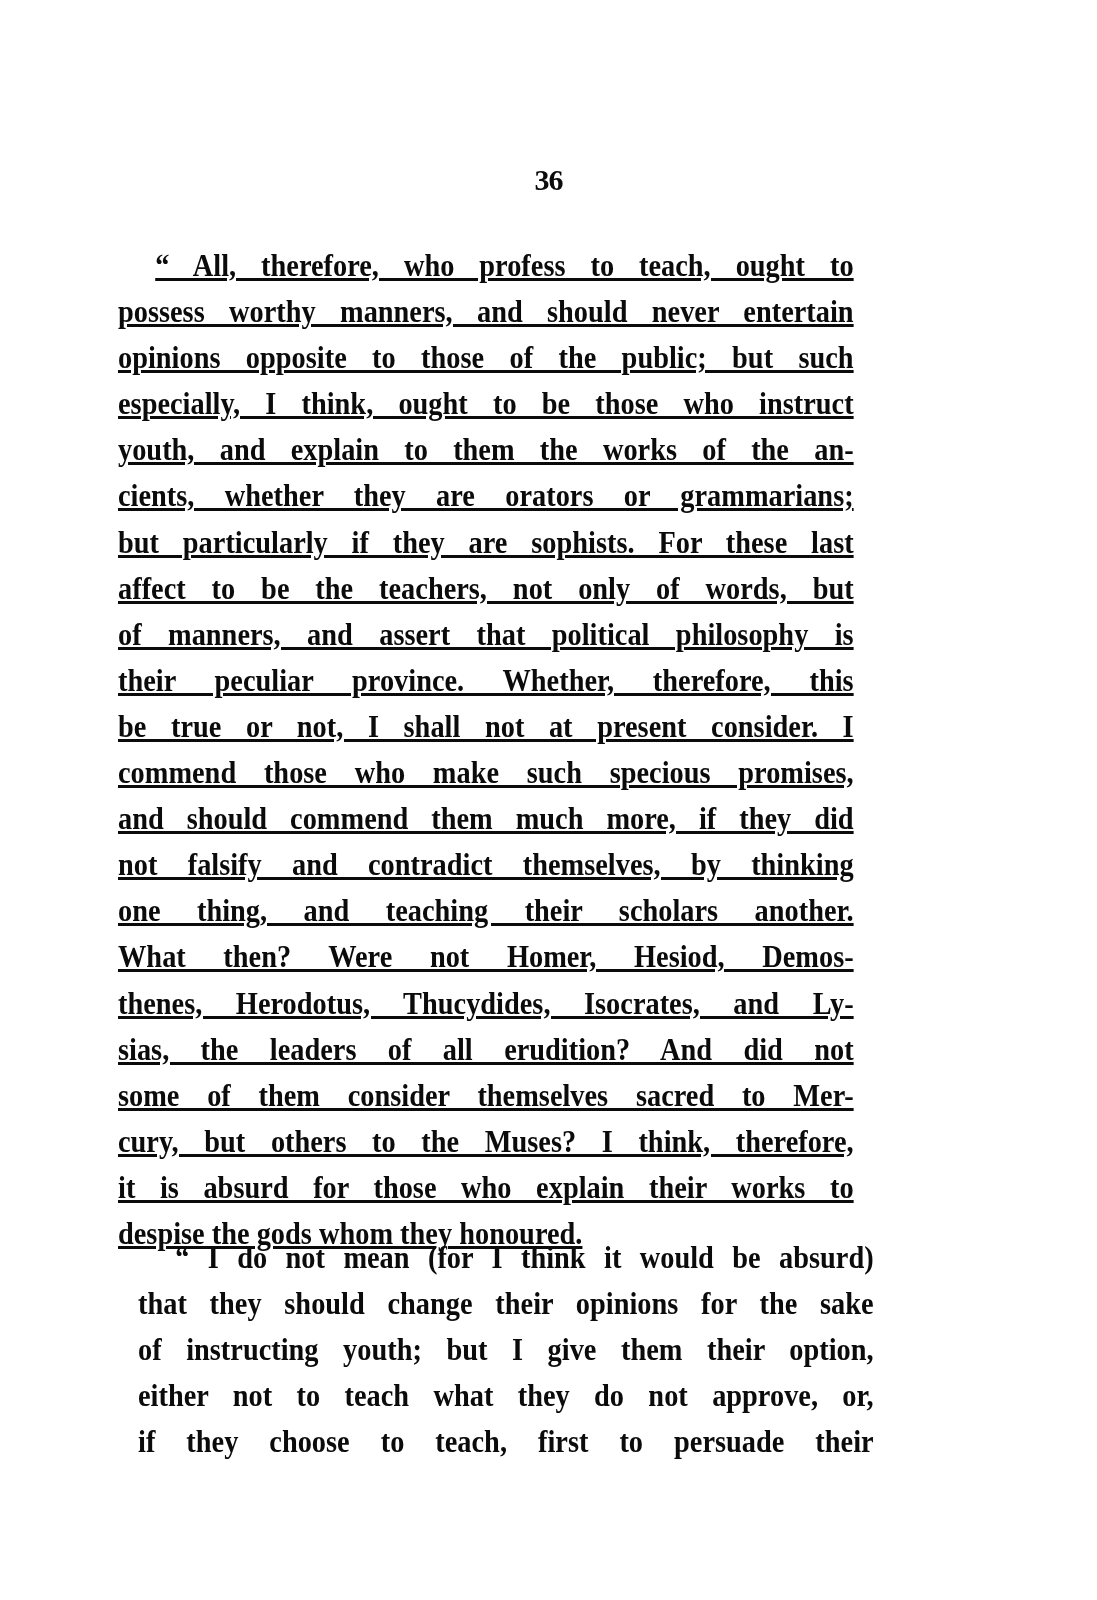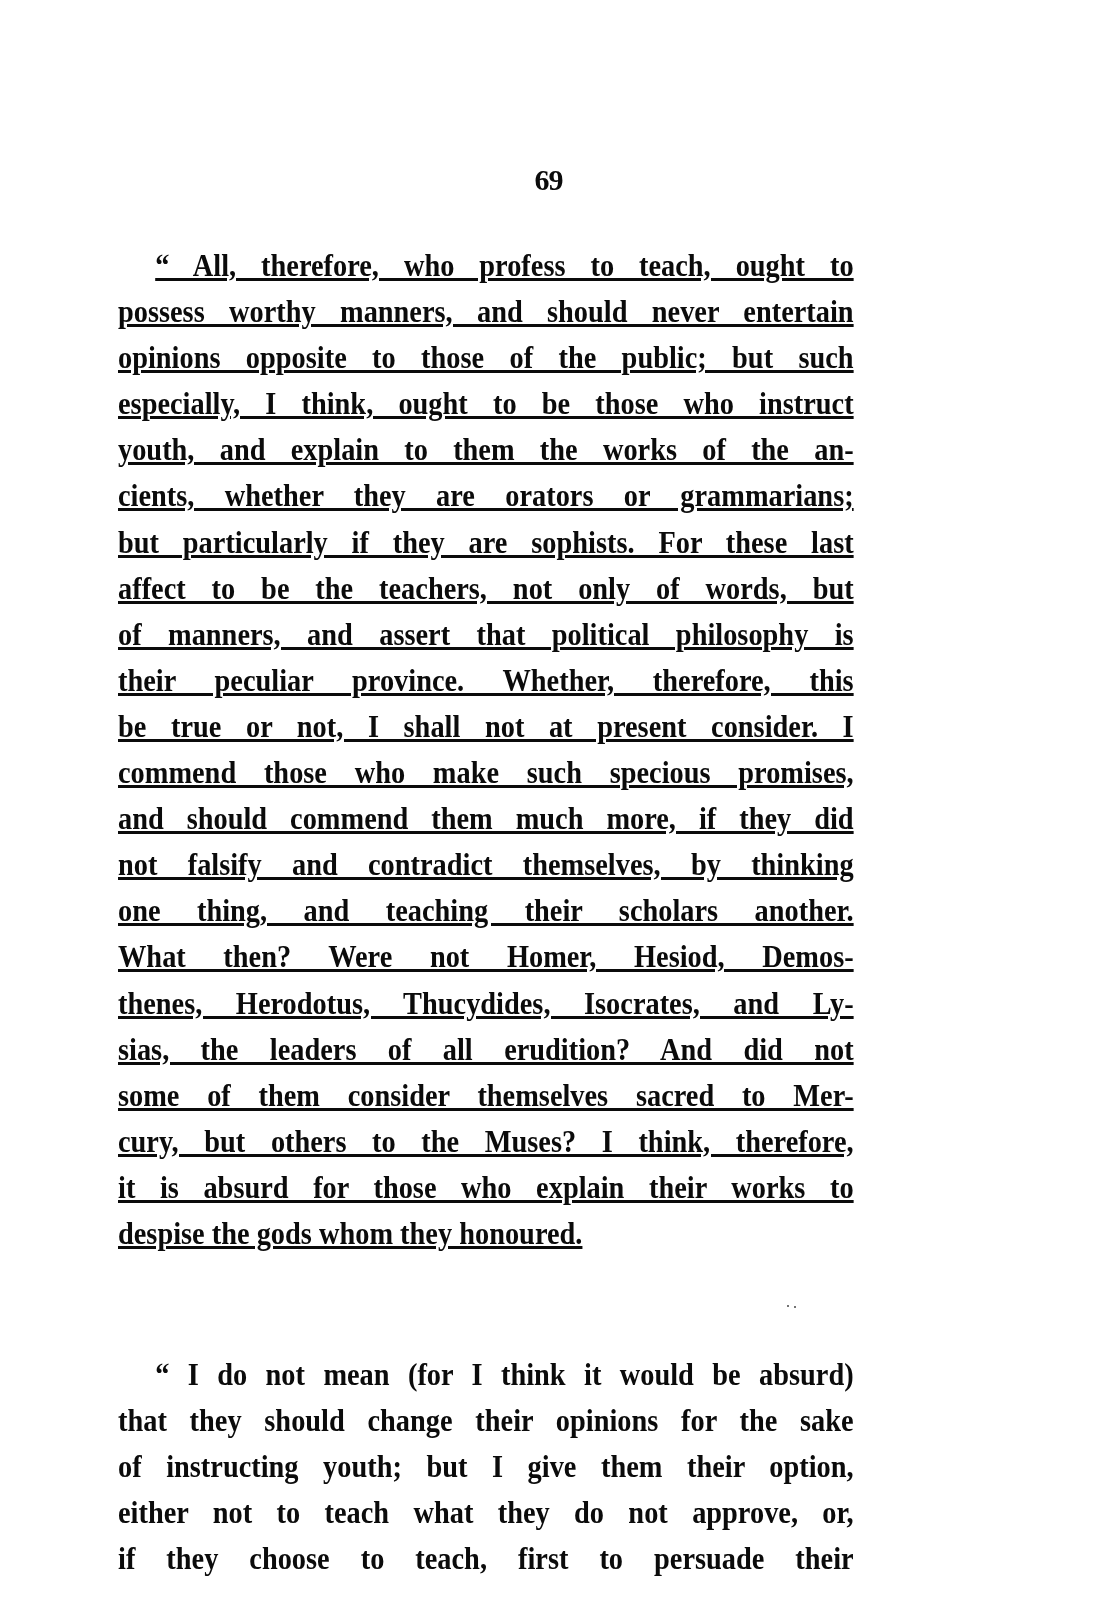--- a/index.html
+++ b/index.html
@@ -52,42 +52,42 @@
       width: 791px;
     }
     .line.last {
       text-align-last: left;
     }
     .line.indent {
       padding-left: 40px;
       width: 751px;
     }
     .para-1 { top: 243px; text-decoration: underline; }
-    .para-2 { top: 1352px; }
+    .para-2 { top: 1235px; margin-left: 20px; }
     .specks {
       position: absolute;
       left: 787px;
       top: 1305px;
       width: 10px;
       height: 4px;
     }
     .speck {
       position: absolute;
       width: 2px;
       height: 2px;
       background: #444;
       border-radius: 1px;
     }
   </style>
 </head>
 <body>
 
 <div class="page">
 
-  <div class="page-number">69</div>
+  <div class="page-number">36</div>
 
   <div class="text-block para-1">
     <span class="line indent">“ All, therefore, who profess to teach, ought to</span>
     <span class="line">possess worthy manners, and should never entertain</span>
     <span class="line">opinions opposite to those of the public; but such</span>
     <span class="line">especially, I think, ought to be those who instruct</span>
     <span class="line">youth, and explain to them the works of the an-</span>
     <span class="line">cients, whether they are orators or grammarians;</span>
     <span class="line">but particularly if they are sophists. For these last</span>
     <span class="line">affect to be the teachers, not only of words, but</span>

